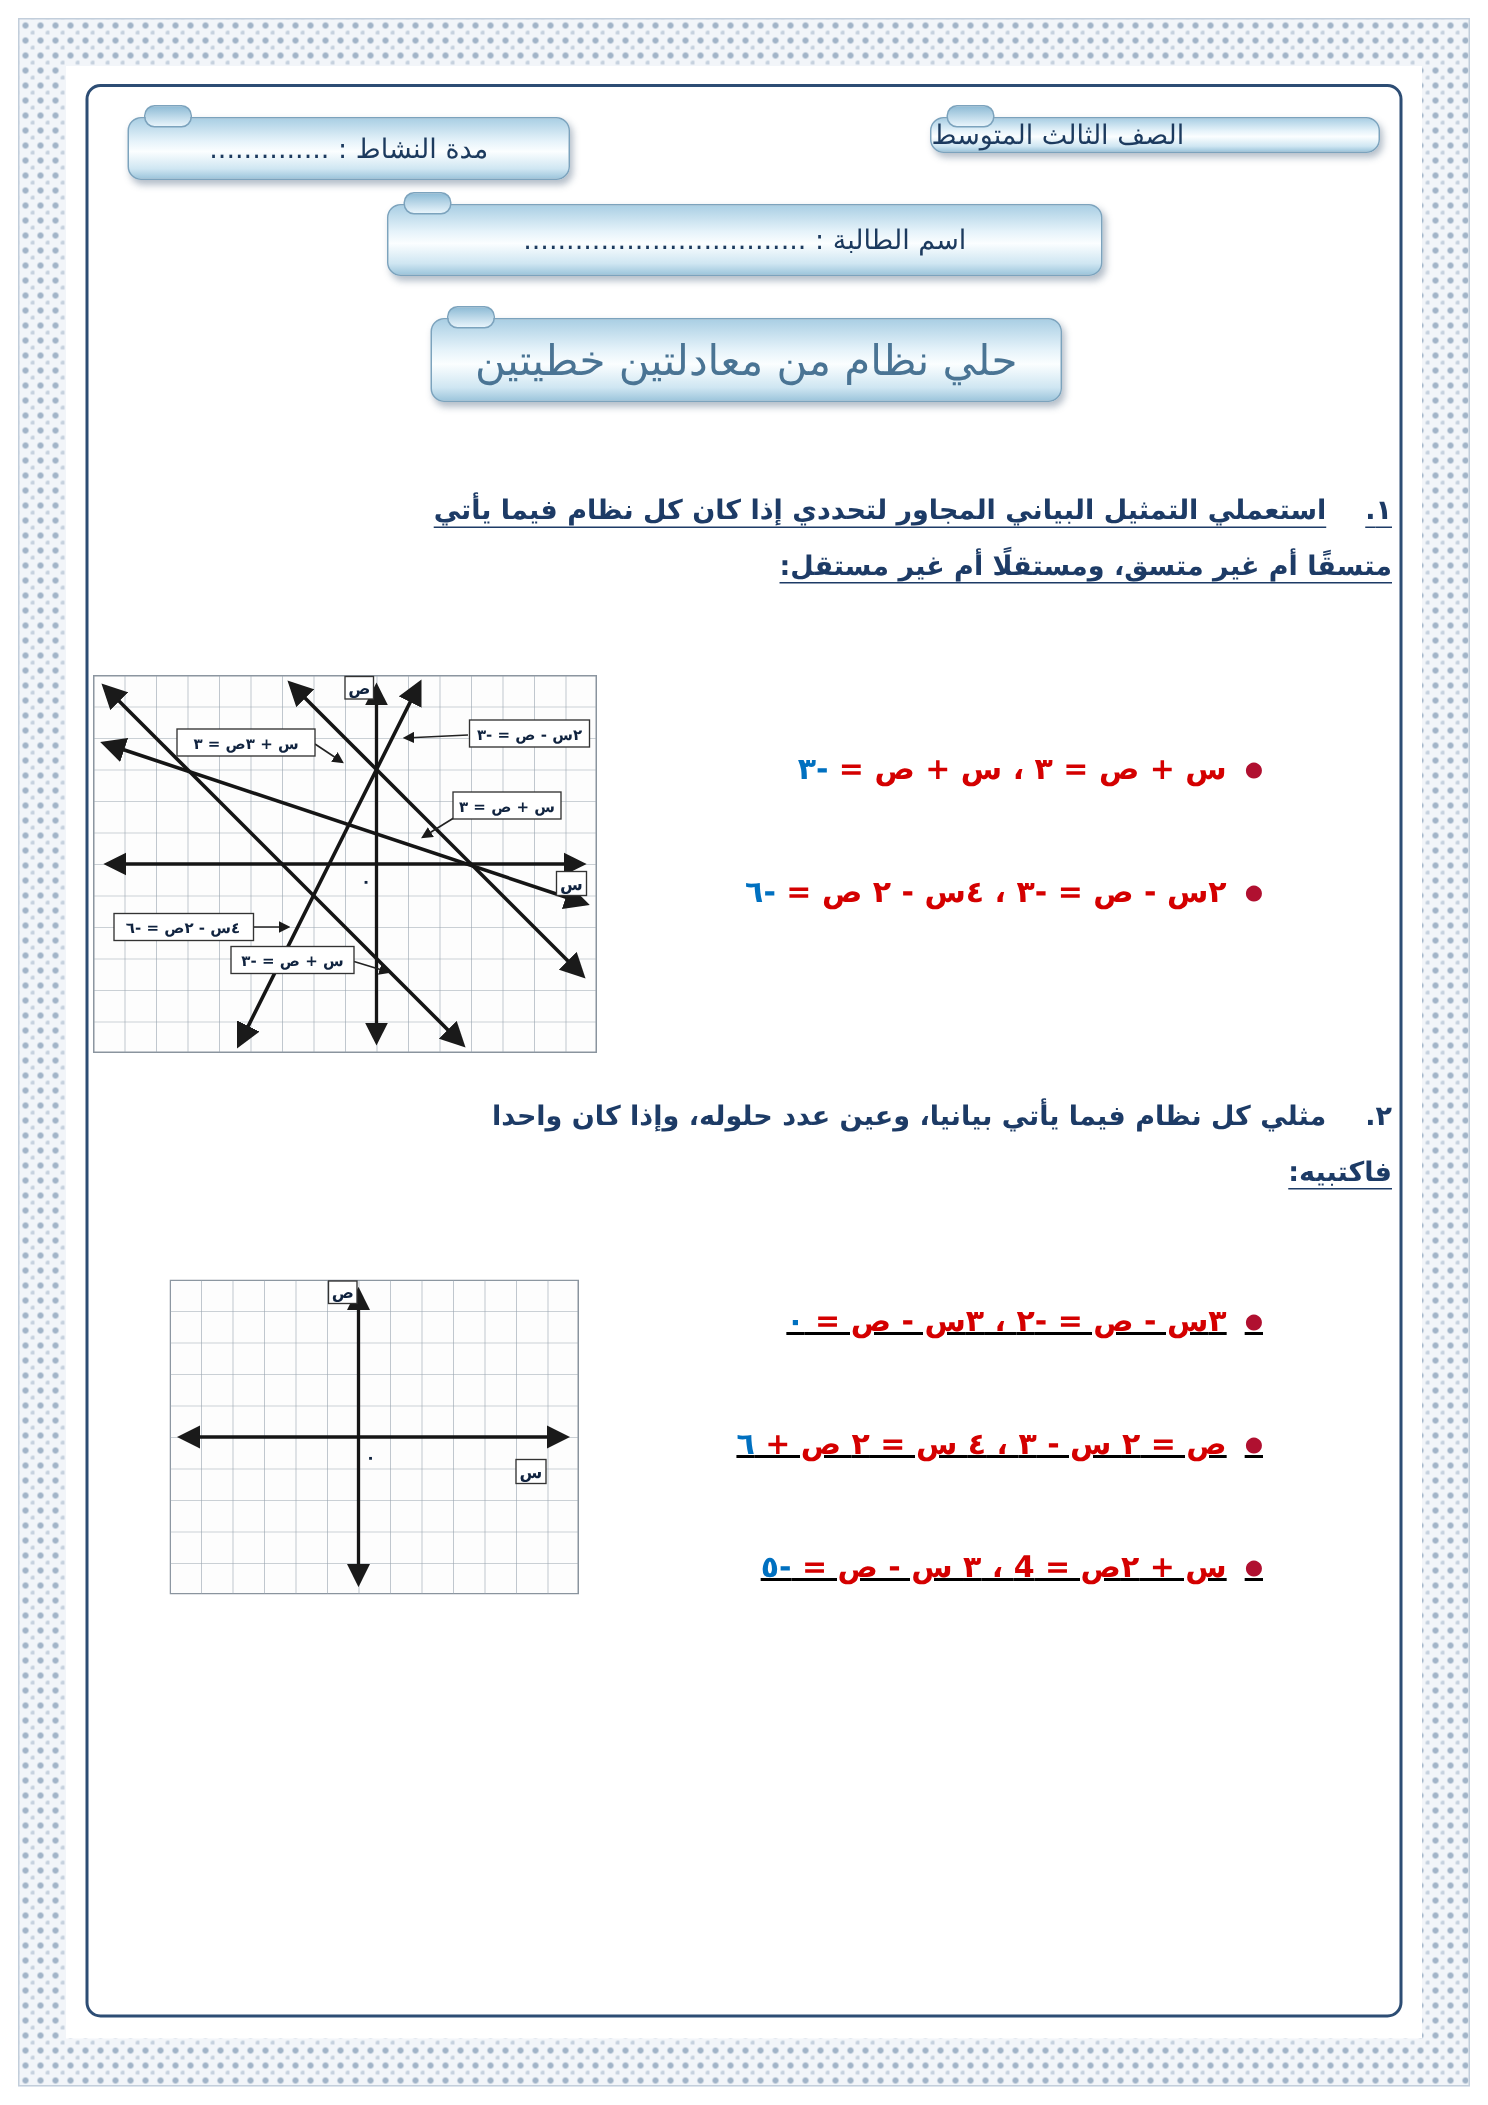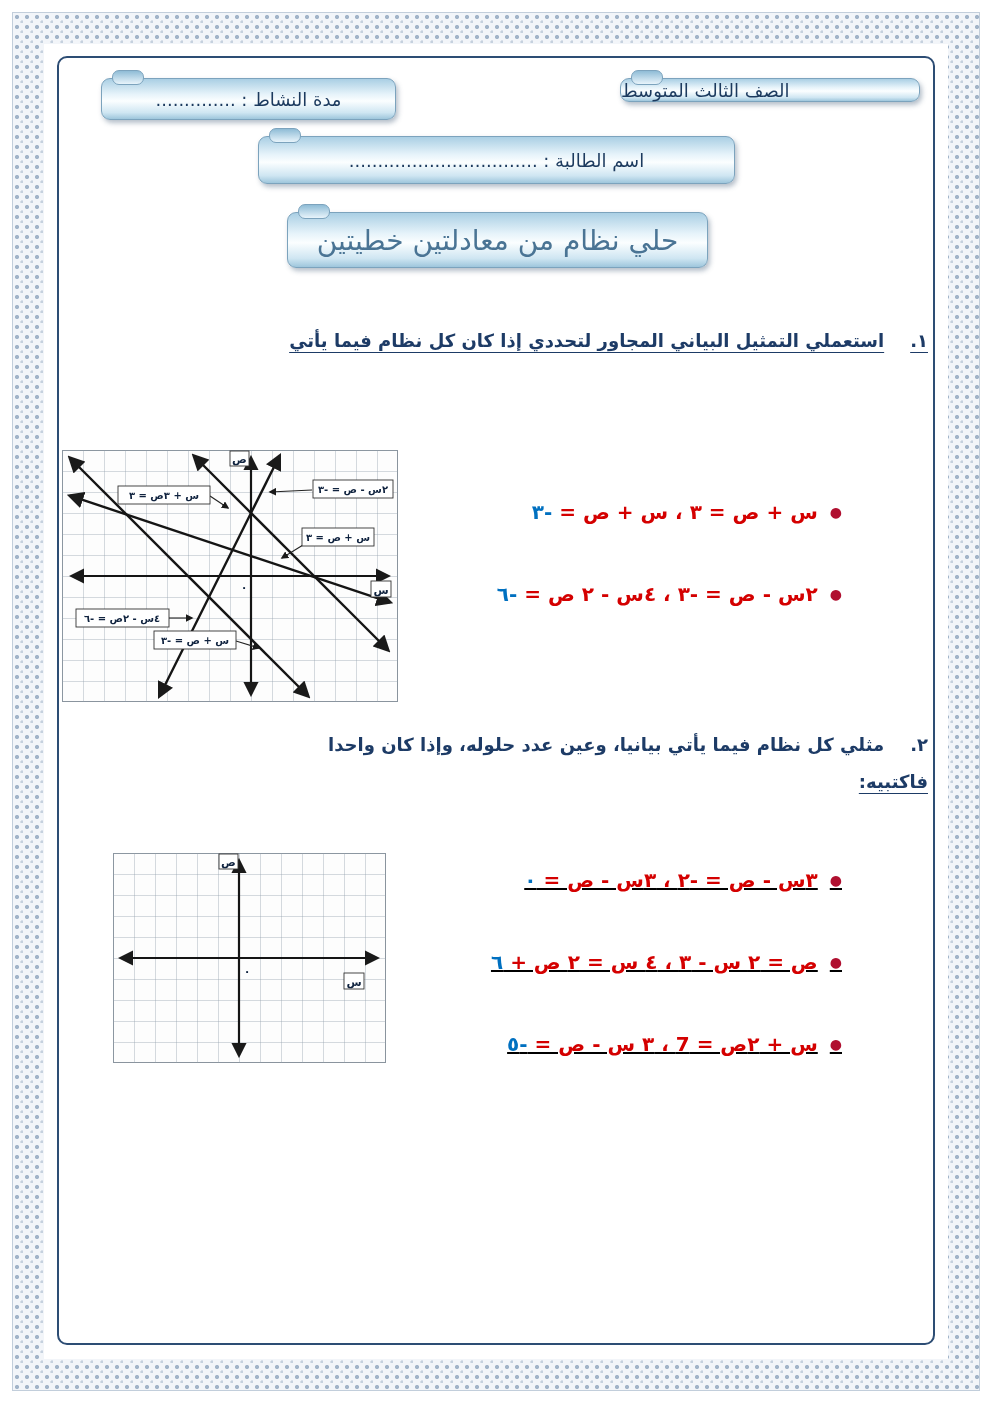--- a/index.html
+++ b/index.html
@@ -56,35 +56,38 @@
 <div class="page">
 
   <div class="band"></div>
   <div class="band-inner"></div>
   <div class="frame-line"></div>
 
   <div class="scroll align-right" style="right:72px; top:78px; width:300px; height:24px;">
     <span>الصف الثالث المتوسط</span>
   </div>
 
-  <div class="scroll" style="left:85px; top:78px; width:295px; height:42px;margin-left:16px;">
+  <div class="scroll" style="left:85px; top:78px; width:295px; height:42px;">
     <span>مدة النشاط : ..............</span>
   </div>
 
   <div class="scroll title" style="left:287px; top:212px; width:421px; height:56px;">
     <span>حلي نظام من معادلتين خطيتين</span>
   </div>
 
   <div class="scroll" style="left:258px; top:136px; width:477px; height:48px;">
     <span>اسم الطالبة : .................................</span>
   </div>
 
   <div class="qblock" style="top:322px;">
     <div>
       <span class="ul">١.</span><span class="qgap"></span><span class="ul">استعملي التمثيل البياني المجاور لتحددي إذا كان كل نظام فيما يأتي</span>
+    </div>
+    <div>
+      <span class="ul">متسقًا أم غير متسق، ومستقلًا أم غير مستقل:</span>
     </div>
   </div>
 
   <div class="graph-wrap" style="left:62px; top:450px;">
     <svg width="336" height="252" viewBox="0 0 336 252">
       <defs>
         <pattern id="g1" width="21" height="21" patternUnits="userSpaceOnUse">
           <path d="M 21 0 H 0 V 21" fill="none" stroke="#97a3ae" stroke-width="0.8"></path>
         </pattern>
         <marker id="m1" viewBox="0 0 10 10" refX="8" refY="5" markerWidth="7" markerHeight="7" orient="auto-start-reverse">
@@ -175,17 +178,17 @@
   </div>
 
   <div class="bullets" style="top:865px;text-decoration:underline;">
     <div class="bullet">
       <span class="dot">●</span><span class="eq-red">٣س - ص = -٢ ، ٣س - ص = </span><span class="eq-blue">٠</span>
     </div>
     <div class="bullet">
       <span class="dot">●</span><span class="eq-red">ص = ٢ س - ٣ ، ٤ س = ٢ ص + </span><span class="eq-blue">٦</span>
     </div>
     <div class="bullet">
-      <span class="dot">●</span><span class="eq-red">س + ٢ص = 7 ، ٣ س - ص = </span><span class="eq-blue">-٥</span>
+      <span class="dot">●</span><span class="eq-red">س + ٢ص = 4 ، ٣ س - ص = </span><span class="eq-blue">-٥</span>
     </div>
   </div>
 
 </div>
 
 </body></html>

